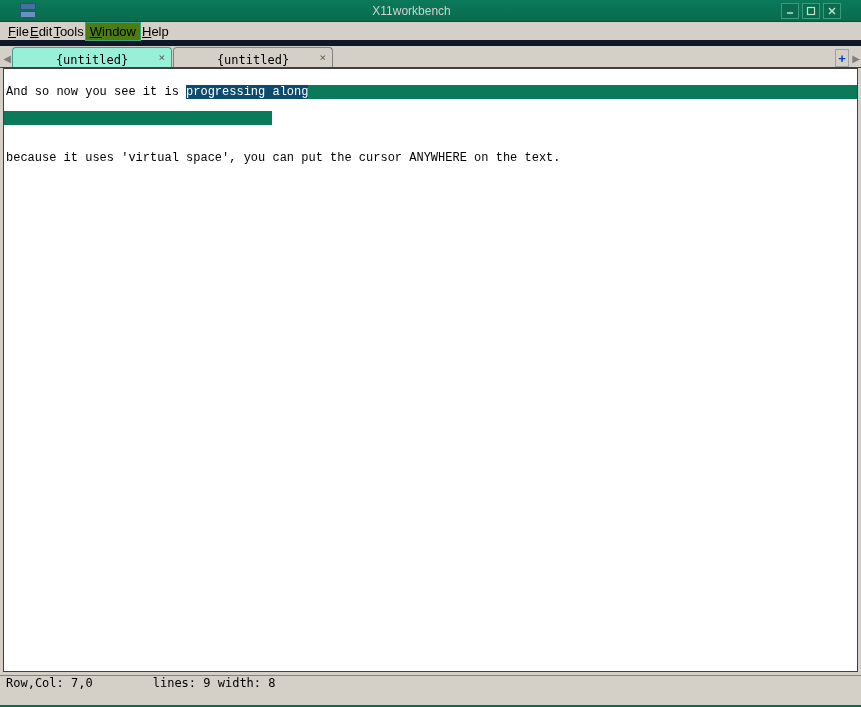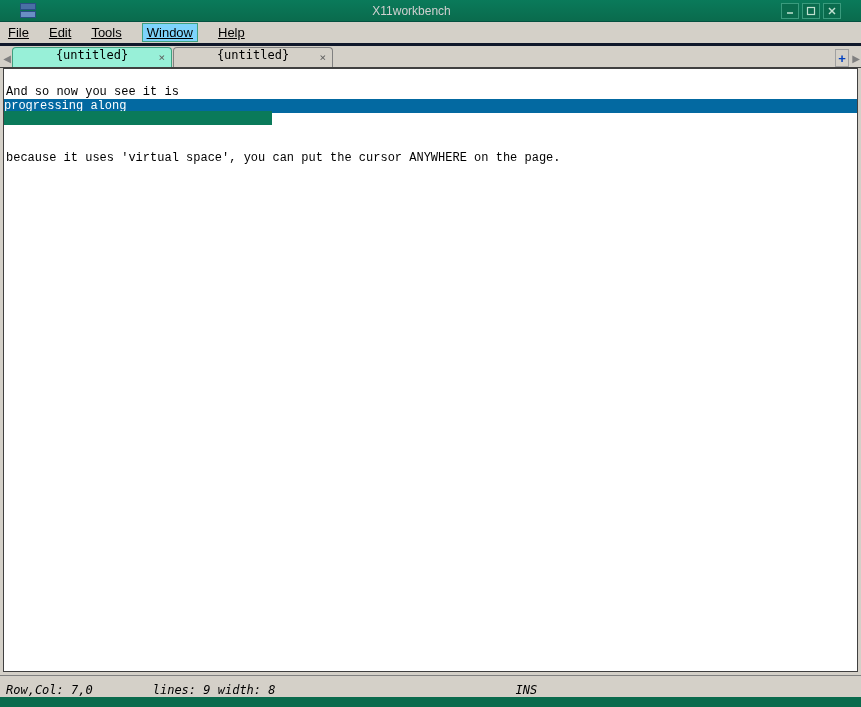--- a/index.html
+++ b/index.html
@@ -38,29 +38,28 @@
     display: flex; align-items: center; justify-content: center;
     color: #c0e0d0; font-size: 10px;
     cursor: pointer;
   }
   .menubar {
     height: 24px;
     background: #d4d0c8;
     display: flex;
     align-items: center;
     padding: 0 8px;
-    gap: 20px;
-    border-bottom: 3px solid #0f172a;
+    gap: 1px;
+    border-bottom: 6px solid #0f172a;
     font-size: 13px;
-    text-decoration: underline;
   }
   .menu-item { cursor: pointer; }
   .menu-item .ul { text-decoration: underline; }
   .menu-item.active {
-    background: #7dd3fc;
+    background: #4d7c0f;
     padding: 1px 4px;
     border: 1px solid #40a080;
   }
   .tabbar {
     height: 22px;
     background: #d4d0c8;
     display: flex;
     align-items: flex-end;
     border-bottom: 1px solid #404040;
     padding-left: 2px;
@@ -71,21 +70,21 @@
     color:#808080; font-size:10px;
     cursor:pointer;
   }
   .tab {
     width: 160px; height: 20px;
     background: #d4d0c8;
     border: 1px solid #808080;
     border-bottom: none;
     border-top-left-radius: 4px;
     border-top-right-radius: 4px;
-    display: flex; align-items: flex-start; justify-content: center;
+    display: flex; align-items: flex-end; justify-content: center;
     font-size: 12px; font-family: monospace;
     position: relative;
     margin-right: 1px;
     cursor:pointer;
   }
   .tab.active {
     background: #98f0d8;
     border-color: #40a080;
   }
   .tab-close {
@@ -114,49 +113,48 @@
     border: 1px solid #404040;
     font-family: "Courier New", monospace;
     font-size: 12px;
     line-height: 14px;
     padding: 2px 0 0 0;
     color: #000;
     position: relative;
     cursor: text;
   }
   .row { height: 14px; white-space: pre; padding-left:2px;}
-  .sel-row { height: 26px; display: flex; flex-direction: column; }
+  .sel-row { height: 26px; display: flex; }
   .sel-pre { white-space: pre; padding-left:2px;}
   .sel {
-    background: #0369a1;
+    background: #0c4a6e;
     color: #ffffff;
     white-space: pre;
     height:14px;
   }
   .sel-full {
     flex:1;
     background: #0a7a5a;
     height:14px;
   }
   .sel-block {
     width: 268px;
     height: 14px;
     background: #0a7a5a;
   }
   .statusbar {
-    height: 22px;
+    height: 30px;
     background: #d4d0c8;
     border-top: 1px solid #808080;
     display: flex;
-    align-items: flex-end;
+    align-items: flex-start;
     font-family: monospace;
     font-size: 12px;
     color: #000;
     padding: 0 6px;
-    font-style: italic;
   }
   .status-cell { margin-right: 60px; }
   .status-center { flex:1; text-align:left; padding-left:180px;}
 </style>
 </head>
 <body>
 
 <div class="titlebar">
   <div class="app-icon">
     <div class="app-icon-top"></div>
@@ -211,21 +209,20 @@
   <div class="row"></div>
   <div class="sel-row">
     <span class="sel-pre">And so now you see it is </span>
     <span class="sel">progressing along</span>
     <span class="sel-full"></span>
   </div>
   <div class="sel-row">
     <div class="sel-block"></div>
   </div>
   <div class="row"></div>
-  <div class="row">because it uses 'virtual space', you can put the cursor ANYWHERE on the page.</div>
+  <div class="row">because it uses 'virtual space', you can put the cursor ANYWHERE on the text.</div>
 </div>
 </div>
 
 <div class="statusbar">
   <span class="status-cell">Row,Col: 7,0</span>
   <span class="status-cell">lines:  9  width:  8</span>
-  <span class="status-center">INS</span>
 </div>
 
 </body></html>

